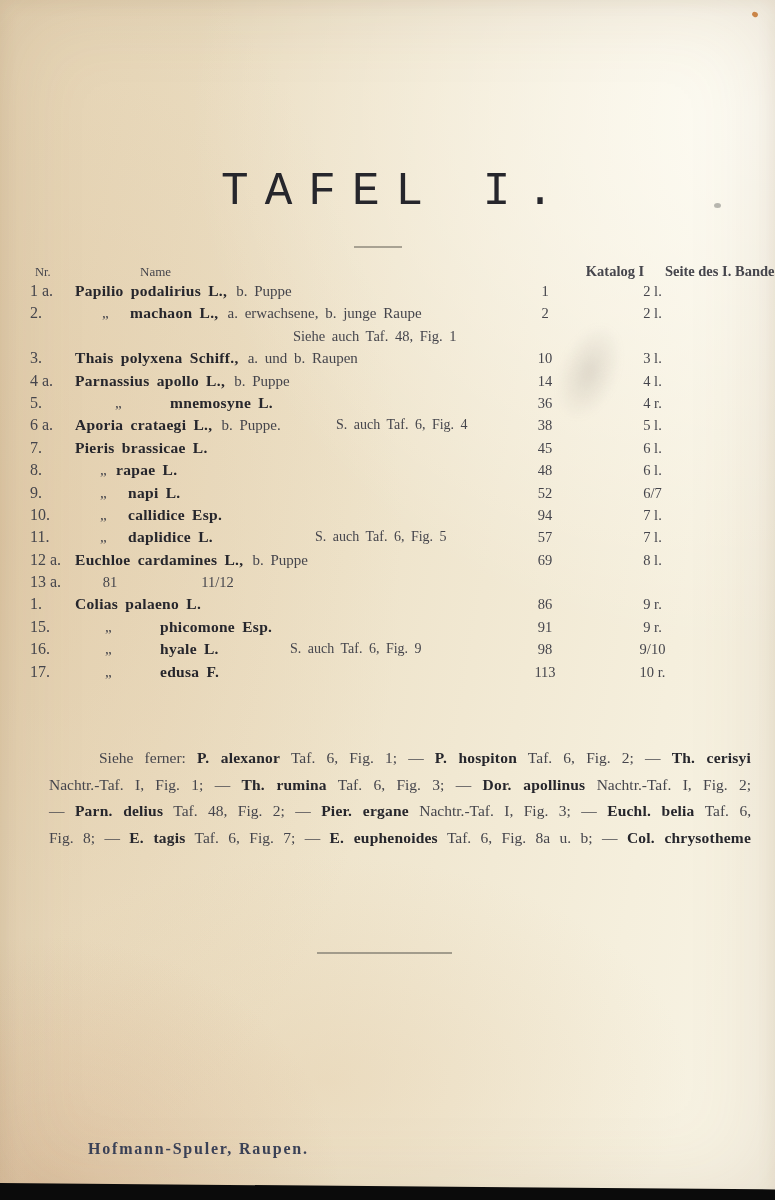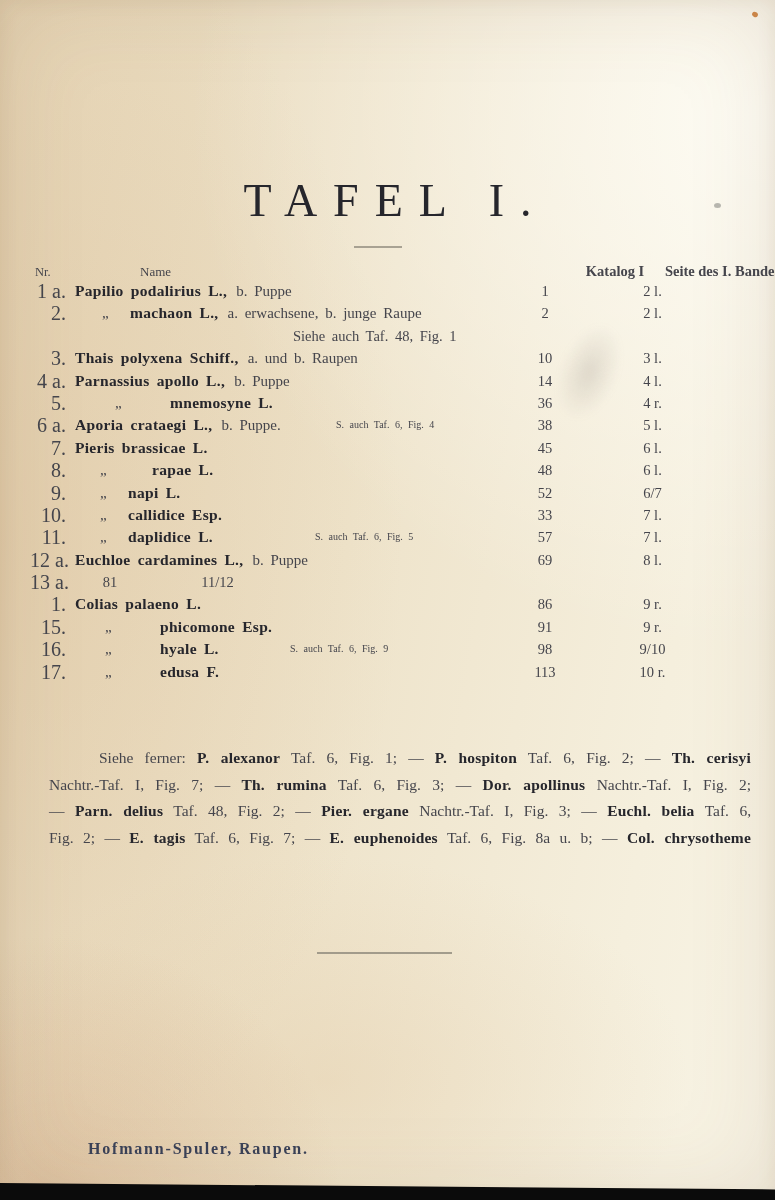--- a/index.html
+++ b/index.html
@@ -16,40 +16,40 @@
   }
   .vignette{position:absolute;inset:0;pointer-events:none;
     box-shadow:inset 0 0 90px rgba(130,95,55,0.14), inset 0 0 18px rgba(130,95,55,0.10);}
   .stain{position:absolute;left:560px;top:322px;width:58px;height:100px;border-radius:50%;
     background:radial-gradient(closest-side, rgba(138,128,120,0.22), rgba(138,128,120,0));
     transform:rotate(22deg);filter:blur(3px);}
   .speck{position:absolute;border-radius:50%;}
   .speck.s1{left:752px;top:12px;width:6px;height:5px;background:#c06c22;opacity:.8;transform:rotate(30deg);}
   .speck.s2{left:714px;top:203px;width:7px;height:5px;background:#8a8a85;opacity:.6;}
 
-  .title{position:absolute;left:0;right:0;top:158px;margin:16px;text-align:center;
+  .title{position:absolute;left:0;right:0;top:158px;margin:8px;text-align:center;
     font-size:46px;font-weight:400;letter-spacing:16px;padding-left:16px;
-    color:var(--ink-bold,#2c2c33);}
+    color:var(--ink-bold,#2c2c33);font-family:Liberation Mono, monospace;}
   .title-rule{position:absolute;left:354px;top:246px;width:48px;height:2px;
     background:var(--rule,#8f897c);opacity:.75;}
 
   .table{position:absolute;left:30px;top:254px;width:715px;color:var(--ink,#45454c);}
   .thead{display:flex;height:26px;align-items:flex-end;font-size:13.5px;color:var(--ink,#45454c);font-family:Liberation Serif, serif;}
   .trow{display:flex;height:22.4px;line-height:22.4px;white-space:nowrap;}
-  .c-nr{width:36px;text-align:right;padding-right:4px;font-size:20px;flex:none;}
+  .c-nr{width:36px;padding-right:4px;font-size:16px;flex:none;}
   .c-name{width:435px;position:relative;flex:none;font-size:15px;word-spacing:3px;}
   .c-kat{width:80px;text-align:center;font-size:14.5px;flex:none;}
   .c-seite{width:135px;text-align:center;font-size:14.5px;flex:none;}
   .th.c-nr{text-align:left;padding-left:5px;font-size:12.5px;}
   .th.c-name{padding-left:65px;font-size:13px;}
   .th.c-kat,.th.c-seite{font-weight:600;}
   .bname{font-weight:700;color:var(--ink-bold,#26262c);font-size:15.5px;letter-spacing:.3px;}
   .brest{color:var(--ink,#4b4b54);margin-left:9px;}
   .ditto{position:absolute;top:0;color:var(--ink,#4b4b54);}
-  .rnote{position:absolute;top:0;font-size:10px;color:var(--ink,#4b4b54);}
+  .rnote{position:absolute;top:0;font-size:14px;color:var(--ink,#4b4b54);}
   .subline{position:absolute;top:0;font-size:14.5px;color:var(--ink,#4b4b54);}
 
   .para{position:absolute;left:37px;top:745px;width:702px;font-size:15.5px;
     line-height:26.6px;color:var(--ink,#45454c);word-spacing:2px;margin-left:12px;}
   .pline{white-space:normal;}
   .pline.just{text-align:justify;text-align-last:justify;}
   .pline.first{padding-left:50px;}
   .para .b{font-weight:700;color:var(--ink-bold,#26262c);letter-spacing:.2px;}
 
   .mid-rule{position:absolute;left:317px;top:952px;width:135px;height:2px;
@@ -125,34 +125,34 @@
         <div class="c-seite">5 l.</div>
       </div>
       <div class="trow">
         <div class="c-nr">7.</div>
         <div class="c-name"><span class="bname" style="margin-left: 5px;">Pieris brassicae L.</span></div>
         <div class="c-kat">45</div>
         <div class="c-seite">6 l.</div>
       </div>
       <div class="trow">
         <div class="c-nr">8.</div>
-        <div class="c-name"><span class="ditto" style="left: 30px;">„</span><span class="bname" style="margin-left: 82px;">rapae L.</span></div>
+        <div class="c-name"><span class="ditto" style="left: 30px;">„</span><span class="bname" style="margin-left: 46px;">rapae L.</span></div>
         <div class="c-kat">48</div>
         <div class="c-seite">6 l.</div>
       </div>
       <div class="trow">
         <div class="c-nr">9.</div>
         <div class="c-name"><span class="ditto" style="left: 30px;">„</span><span class="bname" style="margin-left: 58px;">napi L.</span></div>
         <div class="c-kat">52</div>
         <div class="c-seite">6/7</div>
       </div>
       <div class="trow">
         <div class="c-nr">10.</div>
         <div class="c-name"><span class="ditto" style="left: 30px;">„</span><span class="bname" style="margin-left: 58px;">callidice Esp.</span></div>
-        <div class="c-kat">33</div>
+        <div class="c-kat">94</div>
         <div class="c-seite">7 l.</div>
       </div>
       <div class="trow">
         <div class="c-nr">11.</div>
         <div class="c-name"><span class="ditto" style="left: 30px;">„</span><span class="bname" style="margin-left: 58px;">daplidice L.</span><span class="rnote" style="left: 245px;">S. auch Taf. 6, Fig. 5</span></div>
         <div class="c-kat">57</div>
         <div class="c-seite">7 l.</div>
       </div>
       <div class="trow">
         <div class="c-nr">12 a.</div>
@@ -187,20 +187,20 @@
         <div class="c-nr">17.</div>
         <div class="c-name"><span class="ditto" style="left: 35px;">„</span><span class="bname" style="margin-left: 90px;">edusa F.</span></div>
         <div class="c-kat">113</div>
         <div class="c-seite">10 r.</div>
       </div>
     </div>
 </div>
 
 <div class="para" id="para">
     <div class="pline first just"><span class="r">Siehe ferner: </span><span class="b">P. alexanor</span><span class="r"> Taf. 6, Fig. 1; — </span><span class="b">P. hospiton</span><span class="r"> Taf. 6, Fig. 2; — </span><span class="b">Th. cerisyi</span></div>
-    <div class="pline just"><span class="r">Nachtr.-Taf. I, Fig. 7; — </span><span class="b">Th. rumina</span><span class="r"> Taf. 6, Fig. 3; — </span><span class="b">Dor. apollinus</span><span class="r"> Nachtr.-Taf. I, Fig. 2;</span></div>
+    <div class="pline just"><span class="r">Nachtr.-Taf. I, Fig. 1; — </span><span class="b">Th. rumina</span><span class="r"> Taf. 6, Fig. 3; — </span><span class="b">Dor. apollinus</span><span class="r"> Nachtr.-Taf. I, Fig. 2;</span></div>
     <div class="pline just"><span class="r">— </span><span class="b">Parn. delius</span><span class="r"> Taf. 48, Fig. 2; — </span><span class="b">Pier. ergane</span><span class="r"> Nachtr.-Taf. I, Fig. 3; — </span><span class="b">Euchl. belia</span><span class="r"> Taf. 6,</span></div>
-    <div class="pline just"><span class="r">Fig. 2; — </span><span class="b">E. tagis</span><span class="r"> Taf. 6, Fig. 7; — </span><span class="b">E. euphenoides</span><span class="r"> Taf. 6, Fig. 8a u. b; — </span><span class="b">Col. chrysotheme</span></div>
+    <div class="pline just"><span class="r">Fig. 8; — </span><span class="b">E. tagis</span><span class="r"> Taf. 6, Fig. 7; — </span><span class="b">E. euphenoides</span><span class="r"> Taf. 6, Fig. 8a u. b; — </span><span class="b">Col. chrysotheme</span></div>
   </div>
 
 <div class="mid-rule"></div>
 <div class="footer">Hofmann-Spuler, Raupen.</div>
 <div class="bottom-bar"></div>
 
 </body></html>

